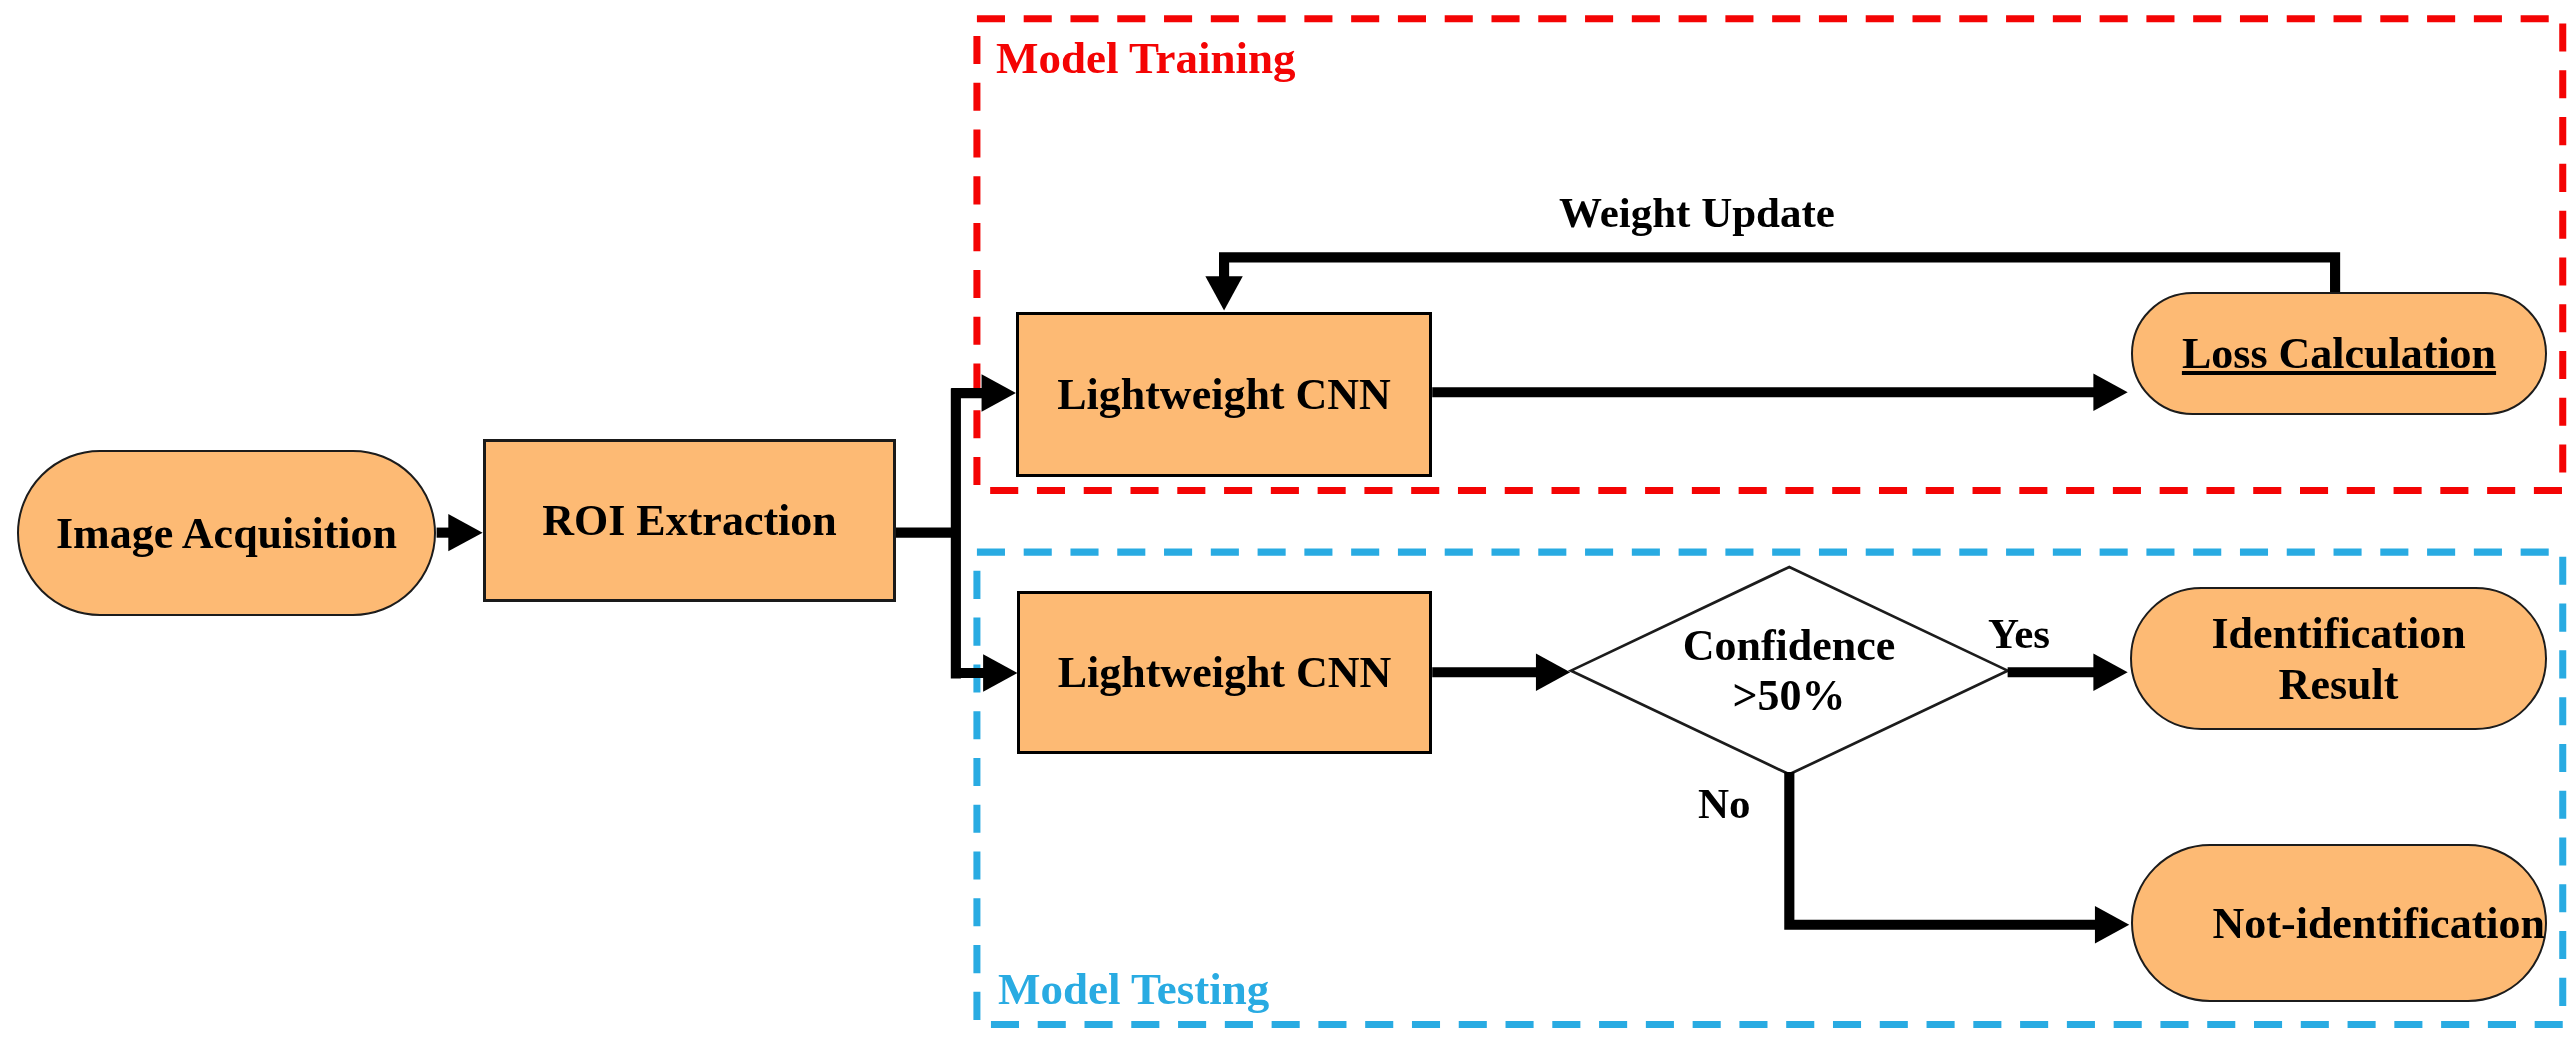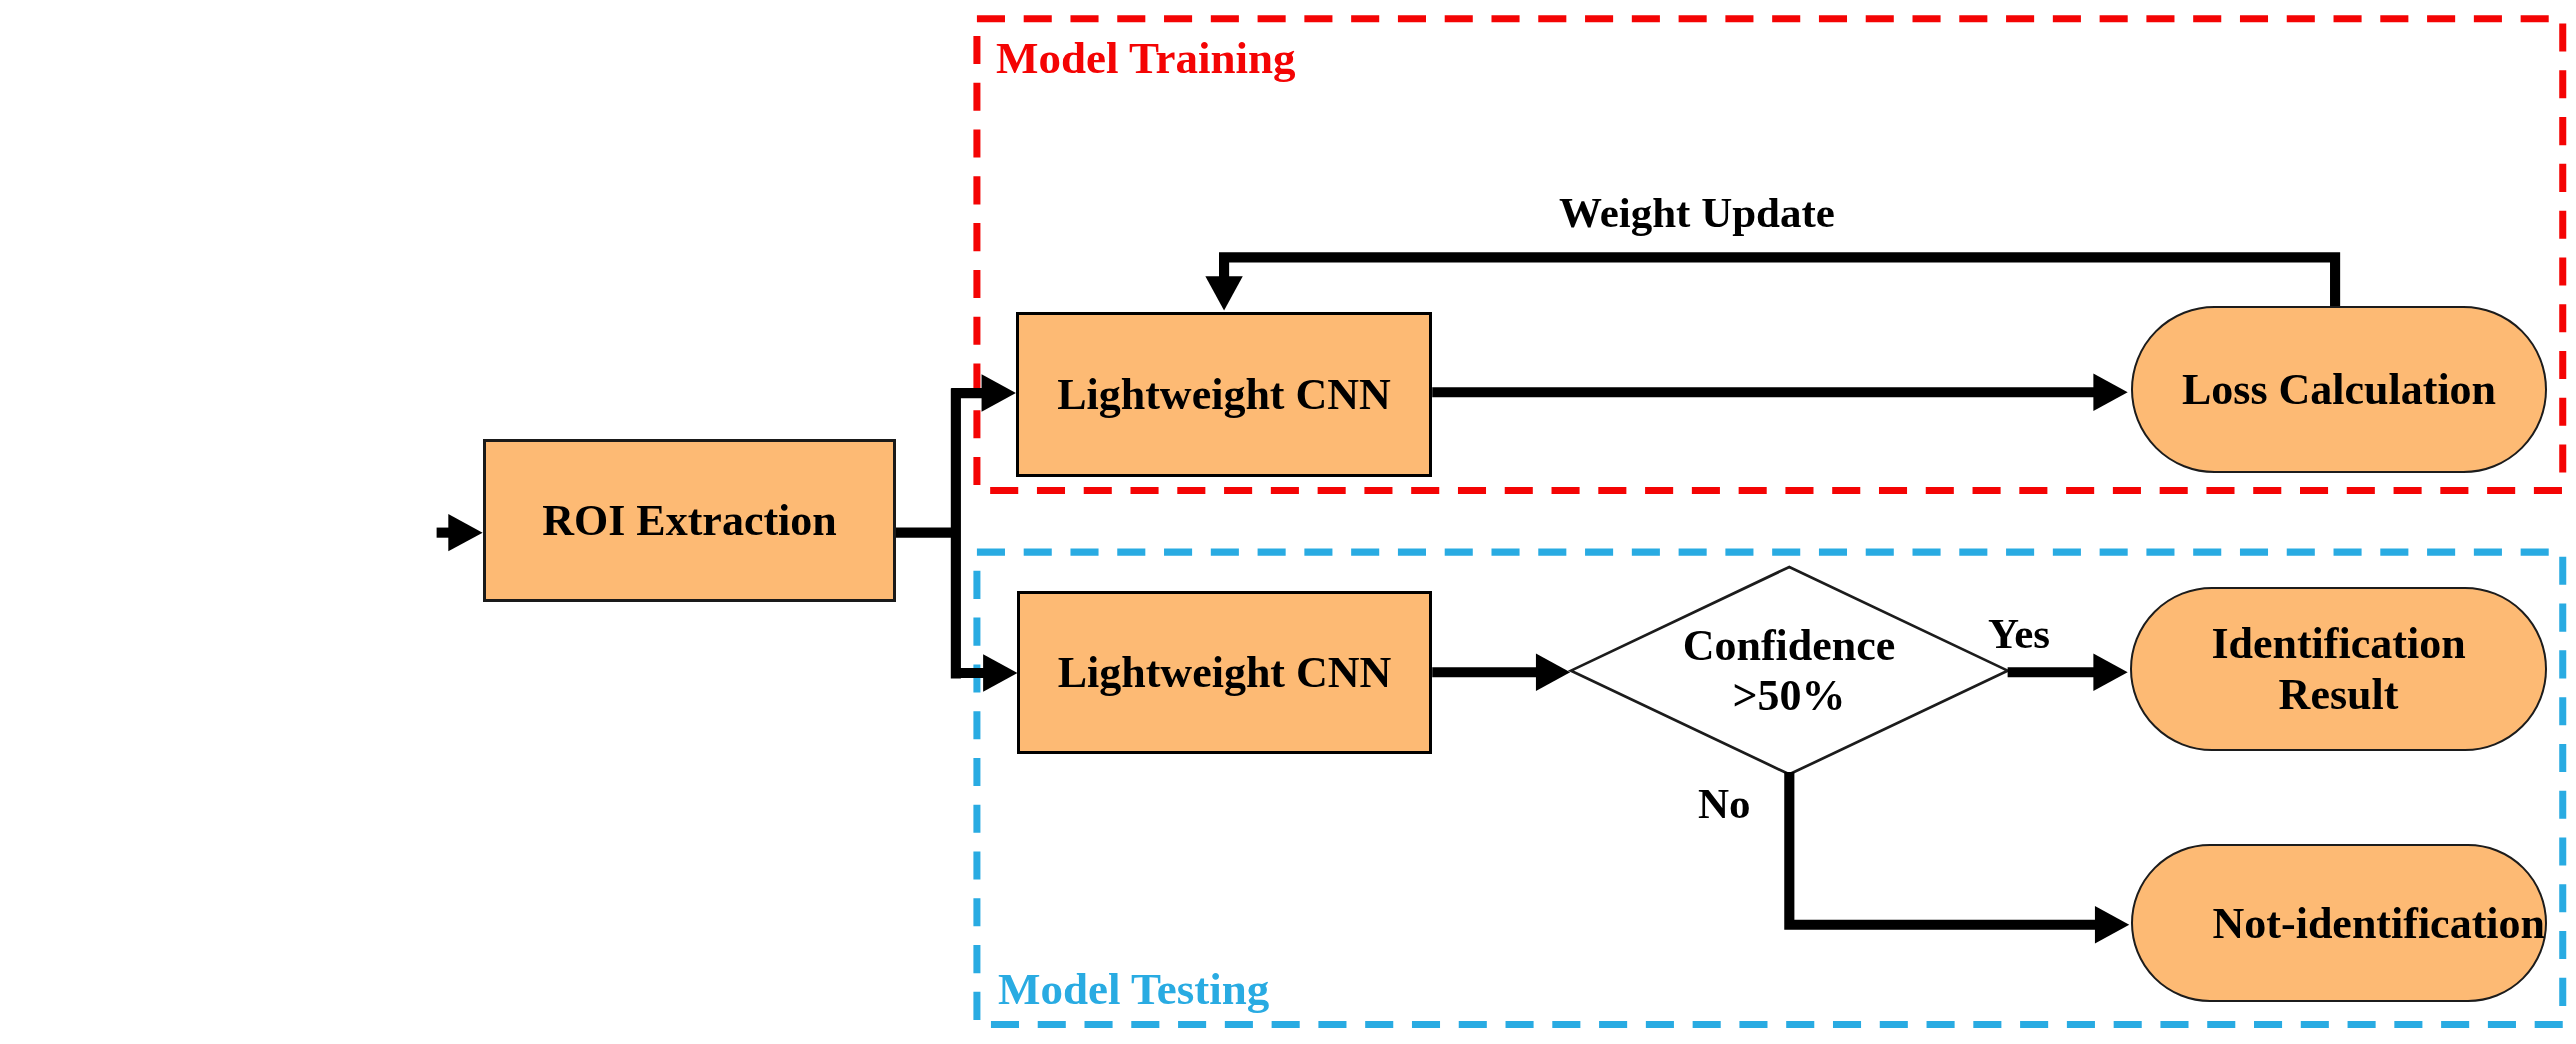--- a/index.html
+++ b/index.html
@@ -56,23 +56,23 @@
     font-size: 45px;
     line-height: 48px;
     white-space: nowrap;
   }
   #label-model-training { left: 996px; top: 34px;   color: #F40404; }
   #label-model-testing  { left: 998px; top: 965px; color: #29ABE2; }
 
   #node-image-acquisition { left: 17px;   top: 450px; width: 419px; height: 166px; }
   #node-roi-extraction    { left: 483px;  top: 439px; width: 413px; height: 163px; }
   #node-cnn-training      { left: 1016px; top: 312px; width: 416px; height: 165px; }
-  #node-loss-calculation  { left: 2131px; top: 306px; width: 416px; height: 167px; }
+  #node-loss-calculation  { left: 2131px; top: 292px; width: 416px; height: 123px; text-decoration: underline; }
   #node-cnn-testing       { left: 1017px; top: 591px; width: 415px; height: 163px; }
-  #node-identification    { left: 2130px; top: 587px; width: 417px; height: 164px; }
+  #node-identification    { left: 2130px; top: 587px; width: 417px; height: 143px; }
   #node-not-identification{ left: 2131px; top: 844px; width: 416px; height: 158px; align-items: flex-end; }
 
   #diamond-text {
     position: absolute;
     left: 1633px; top: 621px;
     width: 312px;
     text-align: center;
     font-weight: bold;
     font-size: 44px;
     line-height: 50px;
@@ -134,20 +134,23 @@
       <line x1="2575" y1="862" x2="2691" y2="862" stroke="#000" stroke-width="13"></line>
       <polygon points="2729,862 2685,838 2685,886" fill="#000"></polygon>
     </g>
 
     <g>
       <polyline points="2295,990 2295,1186 2693,1186" fill="none" stroke="#000" stroke-width="13"></polyline>
       <polygon points="2731,1186 2687,1162 2687,1210" fill="#000"></polygon>
     </g>
   </svg>
 
+  <div class="node stadium" id="node-image-acquisition">
+    <span>Image Acquisition</span>
+  </div>
 
   <div class="node thin-rect" id="node-roi-extraction">
     <span>ROI Extraction</span>
   </div>
 
   <div class="node rect-node" id="node-cnn-training">
     <span>Lightweight CNN</span>
   </div>
 
   <div class="node stadium" id="node-loss-calculation">

